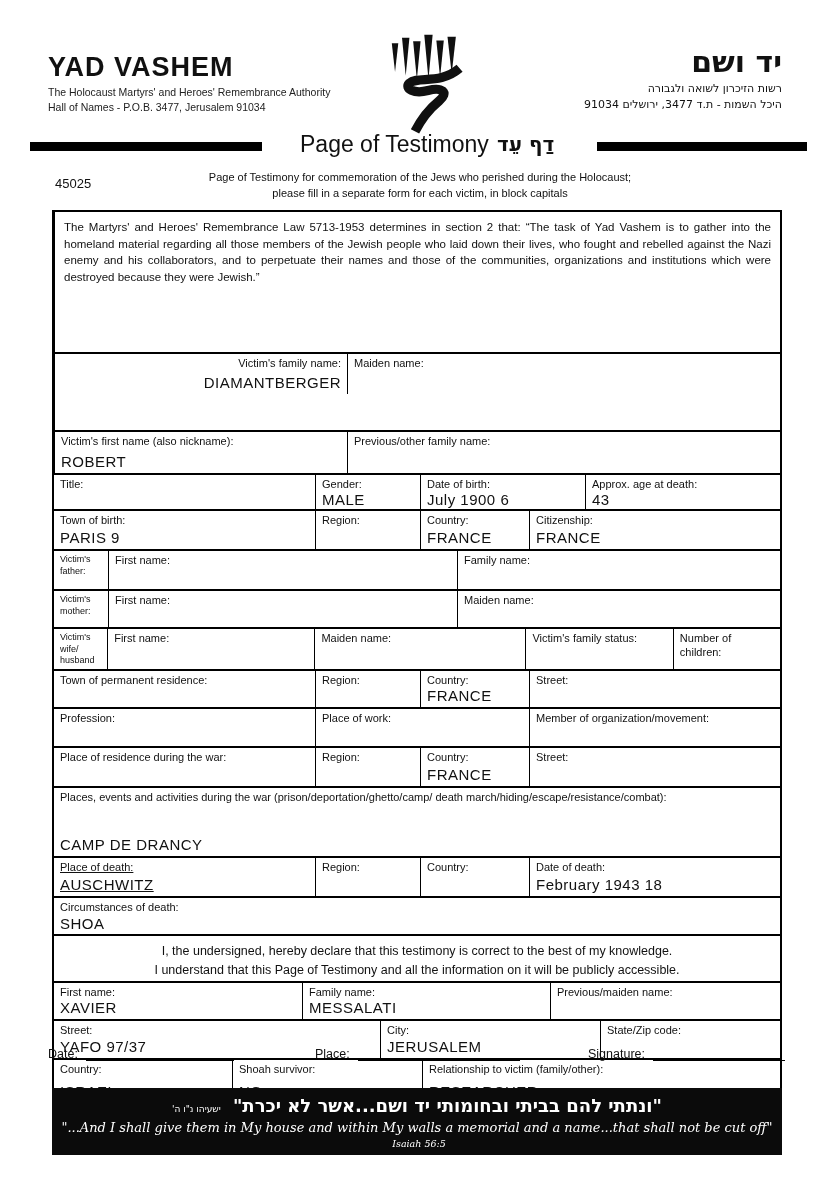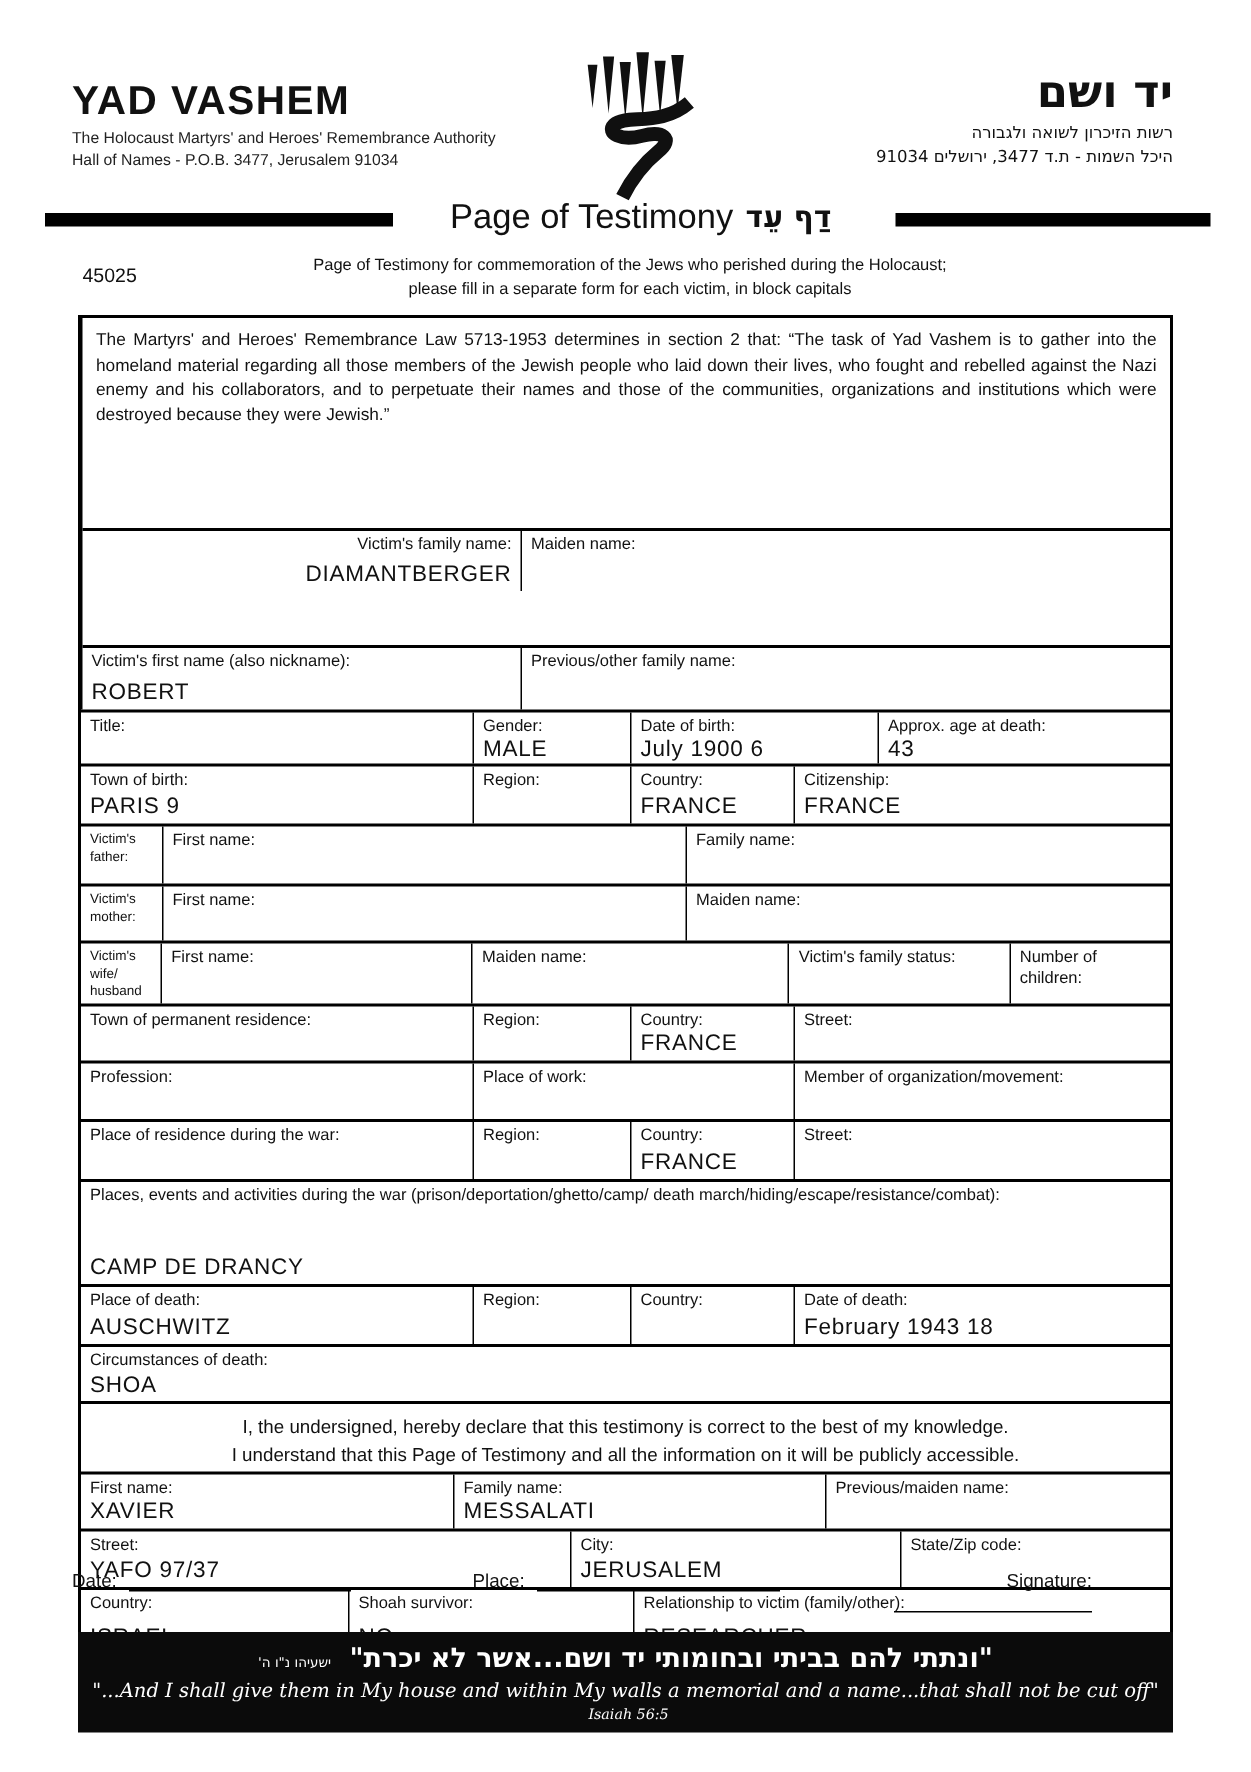--- a/index.html
+++ b/index.html
@@ -257,21 +257,21 @@
     </div>
 
     <div class="r" style="height:70px;">
       <div class="c grow">
         <span class="lbl">Places, events and activities during the war (prison/deportation/ghetto/camp/ death march/hiding/escape/resistance/combat):</span>
         <span class="val">CAMP DE DRANCY</span>
       </div>
     </div>
 
     <div class="r" style="height:40px;">
-      <div class="c" style="width:261px;">
+      <div class="c" style="width:261px;text-decoration:underline;">
         <span class="lbl">Place of death:</span>
         <span class="val">AUSCHWITZ</span>
       </div>
       <div class="c" style="width:105px;">
         <span class="lbl">Region:</span>
         <span class="val"></span>
       </div>
       <div class="c" style="width:109px;">
         <span class="lbl">Country:</span>
         <span class="val"></span>
@@ -344,21 +344,21 @@
   </div>
 
   <div class="sig-item" style="left:48px;">
     <span>Date:</span>
     <span class="sig-line" style="width:148px;"></span>
   </div>
   <div class="sig-item" style="left:315px;">
     <span>Place:</span>
     <span class="sig-line" style="width:162px;"></span>
   </div>
-  <div class="sig-item" style="left:588px;flex-direction:column;">
+  <div class="sig-item" style="left:588px;">
     <span>Signature:</span>
     <span class="sig-line" style="width:132px;"></span>
   </div>
 
   <div class="banner">
     <div class="banner-he">
       <span>"ונתתי להם בביתי ובחומותי יד ושם...אשר לא יכרת"</span>
       <span class="cite">ישעיהו נ"ו ה'</span>
     </div>
     <div class="banner-en">

